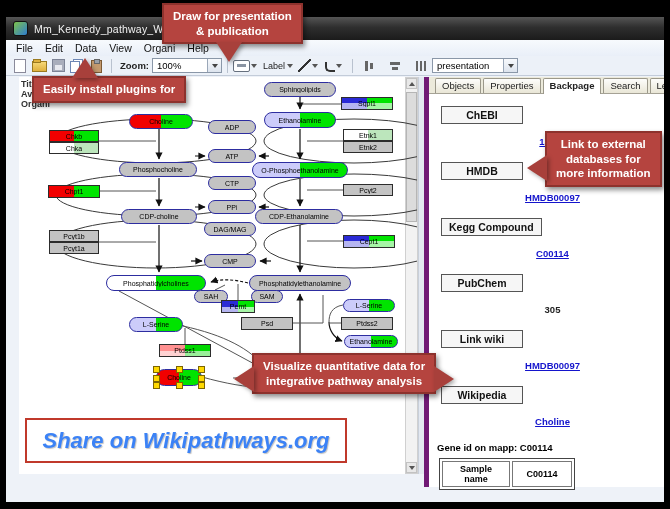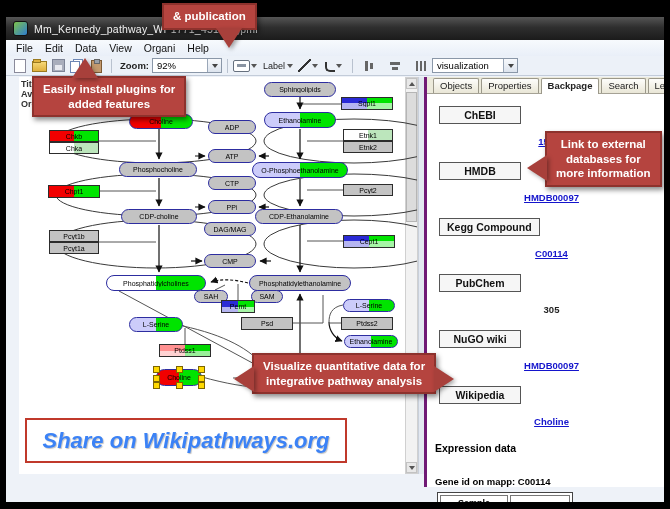--- a/index.html
+++ b/index.html
@@ -73,21 +73,21 @@
   .h-e{right:-4px;top:50%;margin-top:-3px}.h-se{right:-4px;bottom:-4px}.h-s{left:50%;margin-left:-3px;bottom:-4px}
   .h-sw{left:-4px;bottom:-4px}.h-w{left:-4px;top:50%;margin-top:-3px}
   
   .vscroll{position:absolute;left:399px;top:0;width:13px;height:397px;background:#f2f2f2;border:1px solid #d0d0d0;box-sizing:border-box;}
   .sbtn{position:absolute;width:11px;height:11px;background:#e8e8e8;border:1px solid #c2c2c2;display:flex;align-items:center;justify-content:center;box-sizing:border-box;}
   .tri{width:0;height:0;border:3px solid transparent;}
   .tri-up{border-bottom:4px solid #555;margin-top:-2px}.tri-down{border-top:4px solid #555;margin-top:3px}
   .vthumb{position:absolute;left:0;top:14px;width:11px;height:130px;background:#dcdcdc;border:1px solid #b5b5b5;box-sizing:border-box;}
   
   .splitter{position:absolute;left:412px;top:0;width:6px;height:397px;background:#e3e8f0;border-left:1px solid #c8cfda;}
-  .panel{position:absolute;left:418px;top:0;width:240px;height:410px;background:#fff;border-left:3px solid #701a75;box-sizing:border-box;}
+  .panel{position:absolute;left:418px;top:0;width:240px;height:410px;background:#fff;border-left:5px solid #701a75;box-sizing:border-box;}
   .tabsrow{height:16px;background:#eceadb;border-bottom:1px solid #a5a295;display:flex;align-items:flex-end;padding-left:6px;}
   .tab{border:1px solid #9b988a;border-bottom:none;background:linear-gradient(#fdfdfb,#e9e6d6);
     padding:1px 6px 2px;font-size:9.5px;margin-right:2px;border-radius:2px 2px 0 0;color:#222;}
   .tab.active{background:#fff;font-weight:bold;position:relative;top:1px;padding-bottom:3px;}
   .panelbody{padding:12px 0 0 12px;}
   .dbsec{margin-bottom:13px;text-align:center;}
   .dbhead{display:table;border:1px solid #555;background:#f6f6f6;font-size:10.5px;font-weight:bold;
     color:#111;padding:2px 7px;min-width:66px;margin-bottom:7px;}
   .dblink{font-size:9.5px;font-weight:bold;color:#1414cc;text-decoration:underline;cursor:pointer;}
   .dbplain{font-size:9.5px;font-weight:bold;color:#222;}
@@ -144,21 +144,21 @@
         <span class="tbtn" data-name="copy-button">
           <span class="ticon" data-name="copy-icon"></span>
         </span>
         <span class="tbtn" data-name="paste-button">
           <span class="ticon" data-name="paste-icon"></span>
         </span>
       </span>
     <span class="sep" data-name="toolbar-separator"></span>
     <span class="zoomlbl" data-name="zoom-label">Zoom:</span>
     <span class="combo" style="width:70px;" data-name="zoom-select">
-      <span data-name="zoom-value">92%</span>
+      <span data-name="zoom-value">100%</span>
       <span class="cbtn" data-name="zoom-dropdown-icon">
           <span class="caret"></span>
         </span>
     </span>
     <span class="sep" data-name="toolbar-separator"></span>
     <span data-name="toolbar-tools-group" style="display:flex;align-items:center;">
         <span class="tbtn" data-name="datanode-tool-button">
           <span class="ticon" data-name="datanode-tool-icon"></span>
           <span class="toolcaret" data-name="datanode-tool-dropdown-icon"></span>
         </span>
@@ -190,21 +190,21 @@
           <span class="alico" data-name="distribute-vertical-icon"></span>
         </span>
         <span class="tbtn" data-name="match-width-button">
           <span class="alico" data-name="match-width-icon"></span>
         </span>
         <span class="tbtn" data-name="match-height-button">
           <span class="alico" data-name="match-height-icon"></span>
         </span>
       </span>
     <span class="combo viscombo" data-name="visualization-select">
-      <span data-name="visualization-value">visualization</span>
+      <span data-name="visualization-value">presentation</span>
       <span class="cbtn" data-name="visualization-dropdown-icon">
           <span class="caret"></span>
         </span>
     </span>
   </div>
 
   <div class="main" data-name="main-area">
 
     <div class="canvas" data-name="pathway-canvas">
       <svg width="398" height="397" data-name="pathway-edges">
@@ -361,45 +361,44 @@
           <span class="tab active" data-name="tab-backpage">Backpage</span>
           <span class="tab" data-name="tab-search">Search</span>
           <span class="tab" data-name="tab-legend">Legend</span>
         </div>
       <div class="panelbody" data-name="backpage-content">
         <div data-name="backpage-sections">
             <div class="dbsec" data-name="db-section-chebi"><div class="dbhead" data-name="db-header-chebi">ChEBI</div><a class="dblink" data-name="db-value-chebi">15354</a></div>
             <div class="dbsec" data-name="db-section-hmdb"><div class="dbhead" data-name="db-header-hmdb">HMDB</div><a class="dblink" data-name="db-value-hmdb">HMDB00097</a></div>
             <div class="dbsec" data-name="db-section-kegg-compound"><div class="dbhead" data-name="db-header-kegg-compound">Kegg Compound</div><a class="dblink" data-name="db-value-kegg-compound">C00114</a></div>
             <div class="dbsec" data-name="db-section-pubchem"><div class="dbhead" data-name="db-header-pubchem">PubChem</div><span class="dbplain" data-name="db-value-pubchem">305</span></div>
-            <div class="dbsec" data-name="db-section-nugo-wiki"><div class="dbhead" data-name="db-header-nugo-wiki">NuGO wiki</div><a class="dblink" data-name="db-value-nugo-wiki">HMDB00097</a></div>
+            <div class="dbsec" data-name="db-section-nugo-wiki"><div class="dbhead" data-name="db-header-nugo-wiki">Link wiki</div><a class="dblink" data-name="db-value-nugo-wiki">HMDB00097</a></div>
             <div class="dbsec" data-name="db-section-wikipedia"><div class="dbhead" data-name="db-header-wikipedia">Wikipedia</div><a class="dblink" data-name="db-value-wikipedia">Choline</a></div>
           </div>
-        <div class="exphead" data-name="expression-data-heading">Expression data</div>
         <div class="geneid" data-name="gene-id-line">Gene id on mapp: C00114</div>
         <table class="exp" data-name="expression-table">
             <tbody>
               <tr data-name="table-row">
                 <td data-name="table-cell">Sample name</td>
                 <td data-name="table-cell">C00114</td>
               </tr>
             </tbody>
           </table>
       </div>
     </div>
 
   </div>
 </div>
 
 <div class="callout" style="left:162px;top:3px;" data-name="callout-draw">
-  <span data-name="callout-draw-text"><div class="ln" data-name="callout-line-1">&amp; publication</div></span>
+  <span data-name="callout-draw-text"><div class="ln" data-name="callout-line-0">Draw for presentation</div><div class="ln" data-name="callout-line-1">&amp; publication</div></span>
   <span class="ar ar-down" style="left:52px;top:100%;" data-name="callout-draw-arrow-icon"></span>
 </div>
 <div class="callout" style="left:32px;top:76px;" data-name="callout-plugins">
-  <span data-name="callout-plugins-text"><div class="ln" data-name="callout-line-0">Easily install plugins for</div><div class="ln" data-name="callout-line-1">added features</div></span>
+  <span data-name="callout-plugins-text"><div class="ln" data-name="callout-line-0">Easily install plugins for</div></span>
   <span class="ar ar-up" style="left:38px;bottom:100%;" data-name="callout-plugins-arrow-icon"></span>
 </div>
 <div class="callout" style="left:545px;top:131px;" data-name="callout-link">
   <span data-name="callout-link-text"><div class="ln" data-name="callout-line-0">Link  to external</div><div class="ln" data-name="callout-line-1">databases  for</div><div class="ln" data-name="callout-line-2">more information</div></span>
   <span class="ar ar-left" style="right:100%;top:22px;" data-name="callout-link-arrow-icon"></span>
 </div>
 <div class="callout" style="left:252px;top:353px;" data-name="callout-visualize">
   <span data-name="callout-visualize-text"><div class="ln" data-name="callout-line-0">Visualize quantitative data  for</div><div class="ln" data-name="callout-line-1">integrative pathway analysis</div></span>
   <span class="ar ar-left" style="right:100%;top:11px;" data-name="callout-visualize-left-arrow-icon"></span>
   <span class="ar ar-right" style="left:100%;top:11px;" data-name="callout-visualize-right-arrow-icon"></span>

